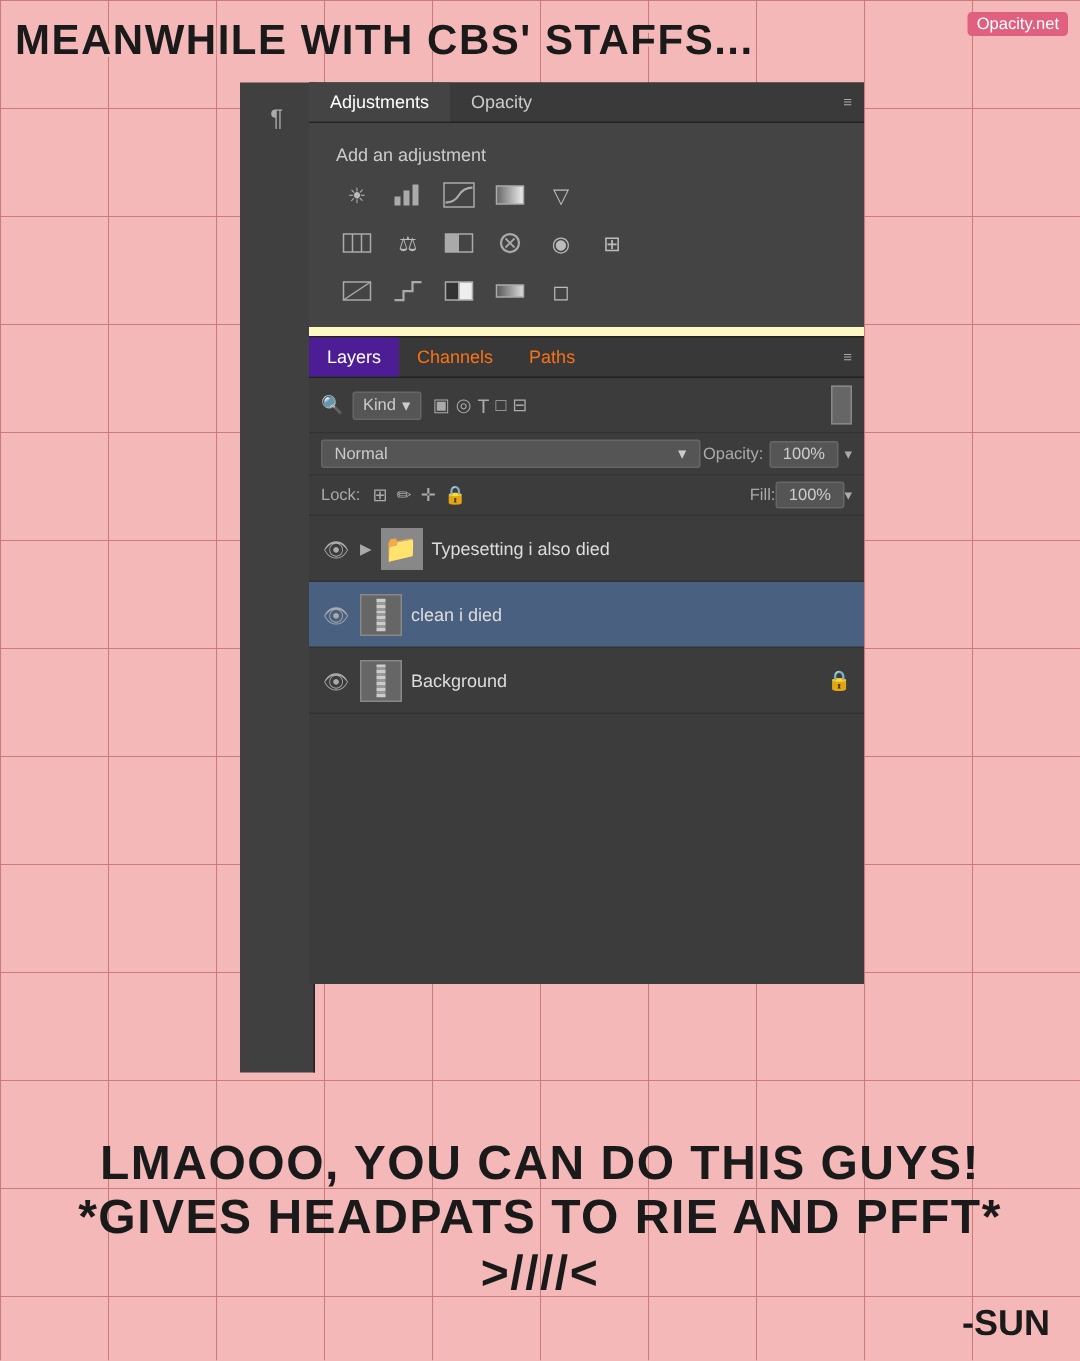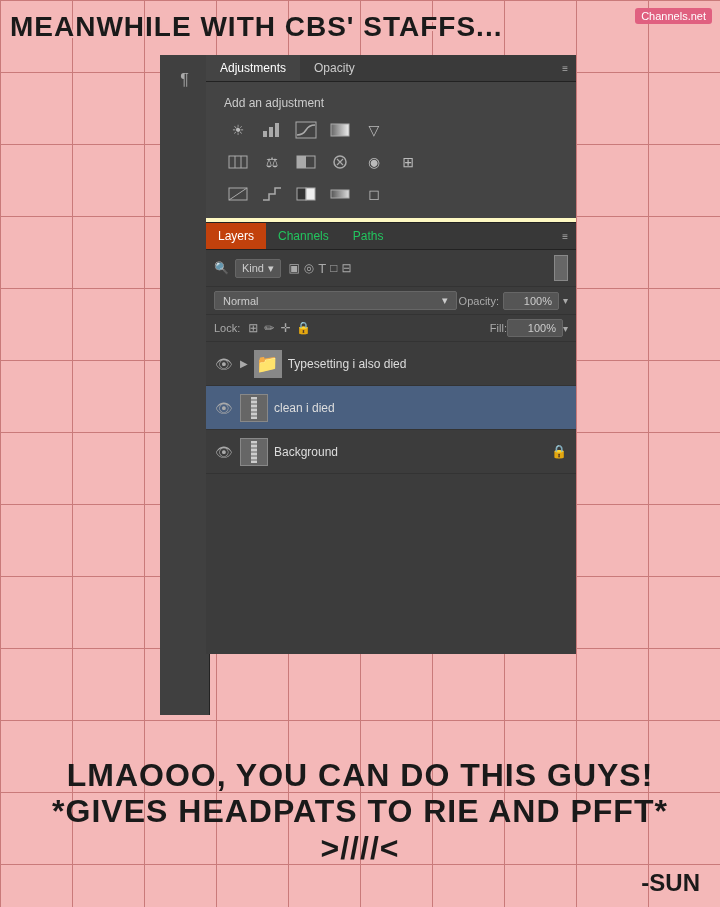--- a/index.html
+++ b/index.html
@@ -73,21 +73,21 @@
       justify-content: center;
       color: #aaa;
       font-size: 16px;
       cursor: pointer;
     }
 
     
     .adj-section {
       background: #444;
       padding: 6px 10px;
-      border-bottom: 4px solid #fef9c3;
+      border-bottom: 6px solid #fef9c3;
     }
 
     .adj-tabs {
       display: flex;
       align-items: center;
       background: #3a3a3a;
       border-bottom: 1px solid #222;
       position: relative;
     }
 
@@ -141,27 +141,27 @@
       align-items: center;
       background: #383838;
       border-bottom: 1px solid #222;
       border-top: 1px solid #222;
       position: relative;
     }
 
     .layers-tab {
       padding: 6px 12px;
       font-size: 12px;
-      color: #22c55e;
+      color: #f97316;
       cursor: pointer;
     }
 
     .layers-tab.active {
       color: #fff;
-      background: #c2410c;
+      background: #4c1d95;
     }
 
     .layers-menu-icon {
       position: absolute;
       right: 8px;
       color: #aaa;
       font-size: 10px;
     }
 
     
@@ -234,22 +234,22 @@
       font-size: 11px;
     }
 
     .opacity-val {
       background: #555;
       border: 1px solid #666;
       color: #ccc;
       font-size: 11px;
       padding: 2px 6px;
       border-radius: 2px;
-      width: 56px;
-      text-align: right;
+      width: 46px;
+      text-align: center;
     }
 
     .dropdown-arrow {
       color: #aaa;
       font-size: 10px;
       cursor: pointer;
     }
 
     
     .lock-bar {
@@ -384,21 +384,21 @@
       width: 370px;
       background: #3c3c3c;
       z-index: 7;
     }
   </style>
 </head>
 <body>
 
 <div class="grid-bg"></div>
 
-<div class="watermark">Channels.net</div>
+<div class="watermark">Opacity.net</div>
 
 <div class="top-text">MEANWHILE WITH CBS' STAFFS...</div>
 
 <div class="ps-sidebar">
   <div class="ps-sidebar-icon">¶</div>
 </div>
 
 <div class="ps-main">
 
   <div class="adj-tabs">

